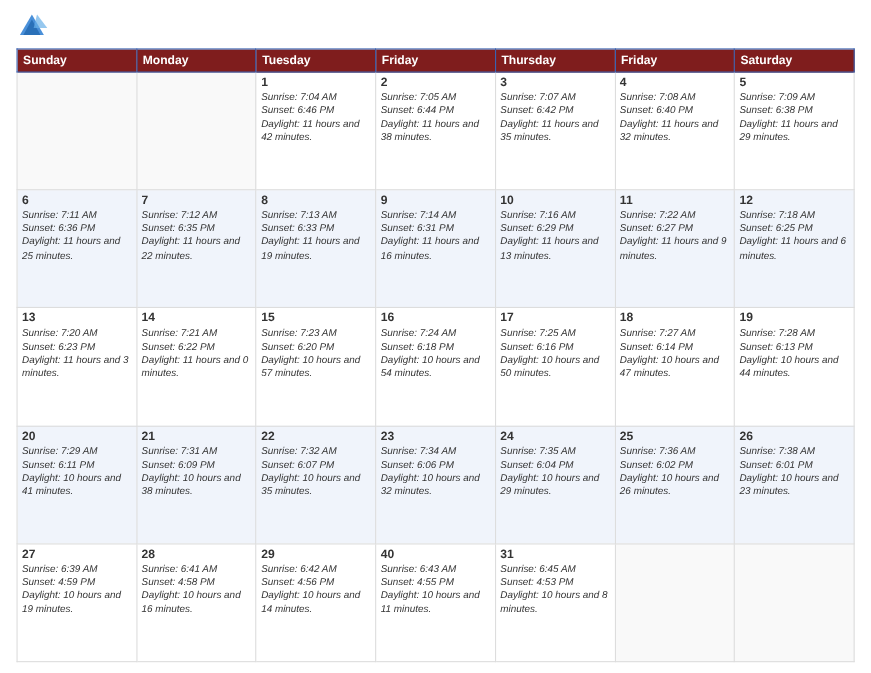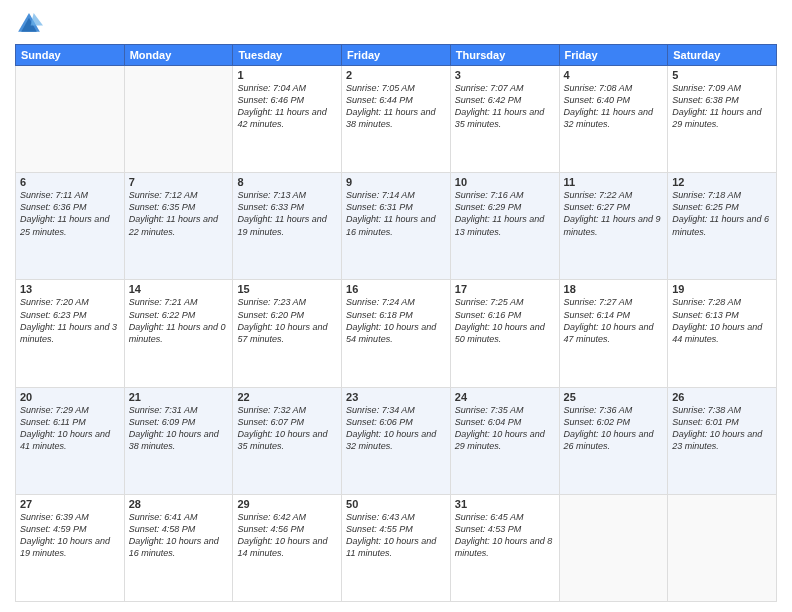--- a/index.html
+++ b/index.html
@@ -57,21 +57,21 @@
       color: #555;
     }
     .calendar {
       flex: 1;
       border: 1px solid #ccc;
       border-collapse: collapse;
       width: 100%;
       table-layout: fixed;
     }
     .calendar th {
-      background-color: #3b82f6;
+      background-color: #7f1d1d;
       color: white;
       text-align: left;
       padding: 4px 5px;
       font-size: 11px;
       font-weight: bold;
       border: 1px solid #3a62b0;
     }
     .calendar td {
       vertical-align: top;
       padding: 3px 4px;
@@ -316,21 +316,21 @@
 Sunset: 4:58 PM
 Daylight: 10 hours and 16 minutes.</div>
           </td>
           <td>
             <span class="day-number">29</span>
             <div class="day-info">Sunrise: 6:42 AM
 Sunset: 4:56 PM
 Daylight: 10 hours and 14 minutes.</div>
           </td>
           <td>
-            <span class="day-number">50</span>
+            <span class="day-number">40</span>
             <div class="day-info">Sunrise: 6:43 AM
 Sunset: 4:55 PM
 Daylight: 10 hours and 11 minutes.</div>
           </td>
           <td>
             <span class="day-number">31</span>
             <div class="day-info">Sunrise: 6:45 AM
 Sunset: 4:53 PM
 Daylight: 10 hours and 8 minutes.</div>
           </td>

